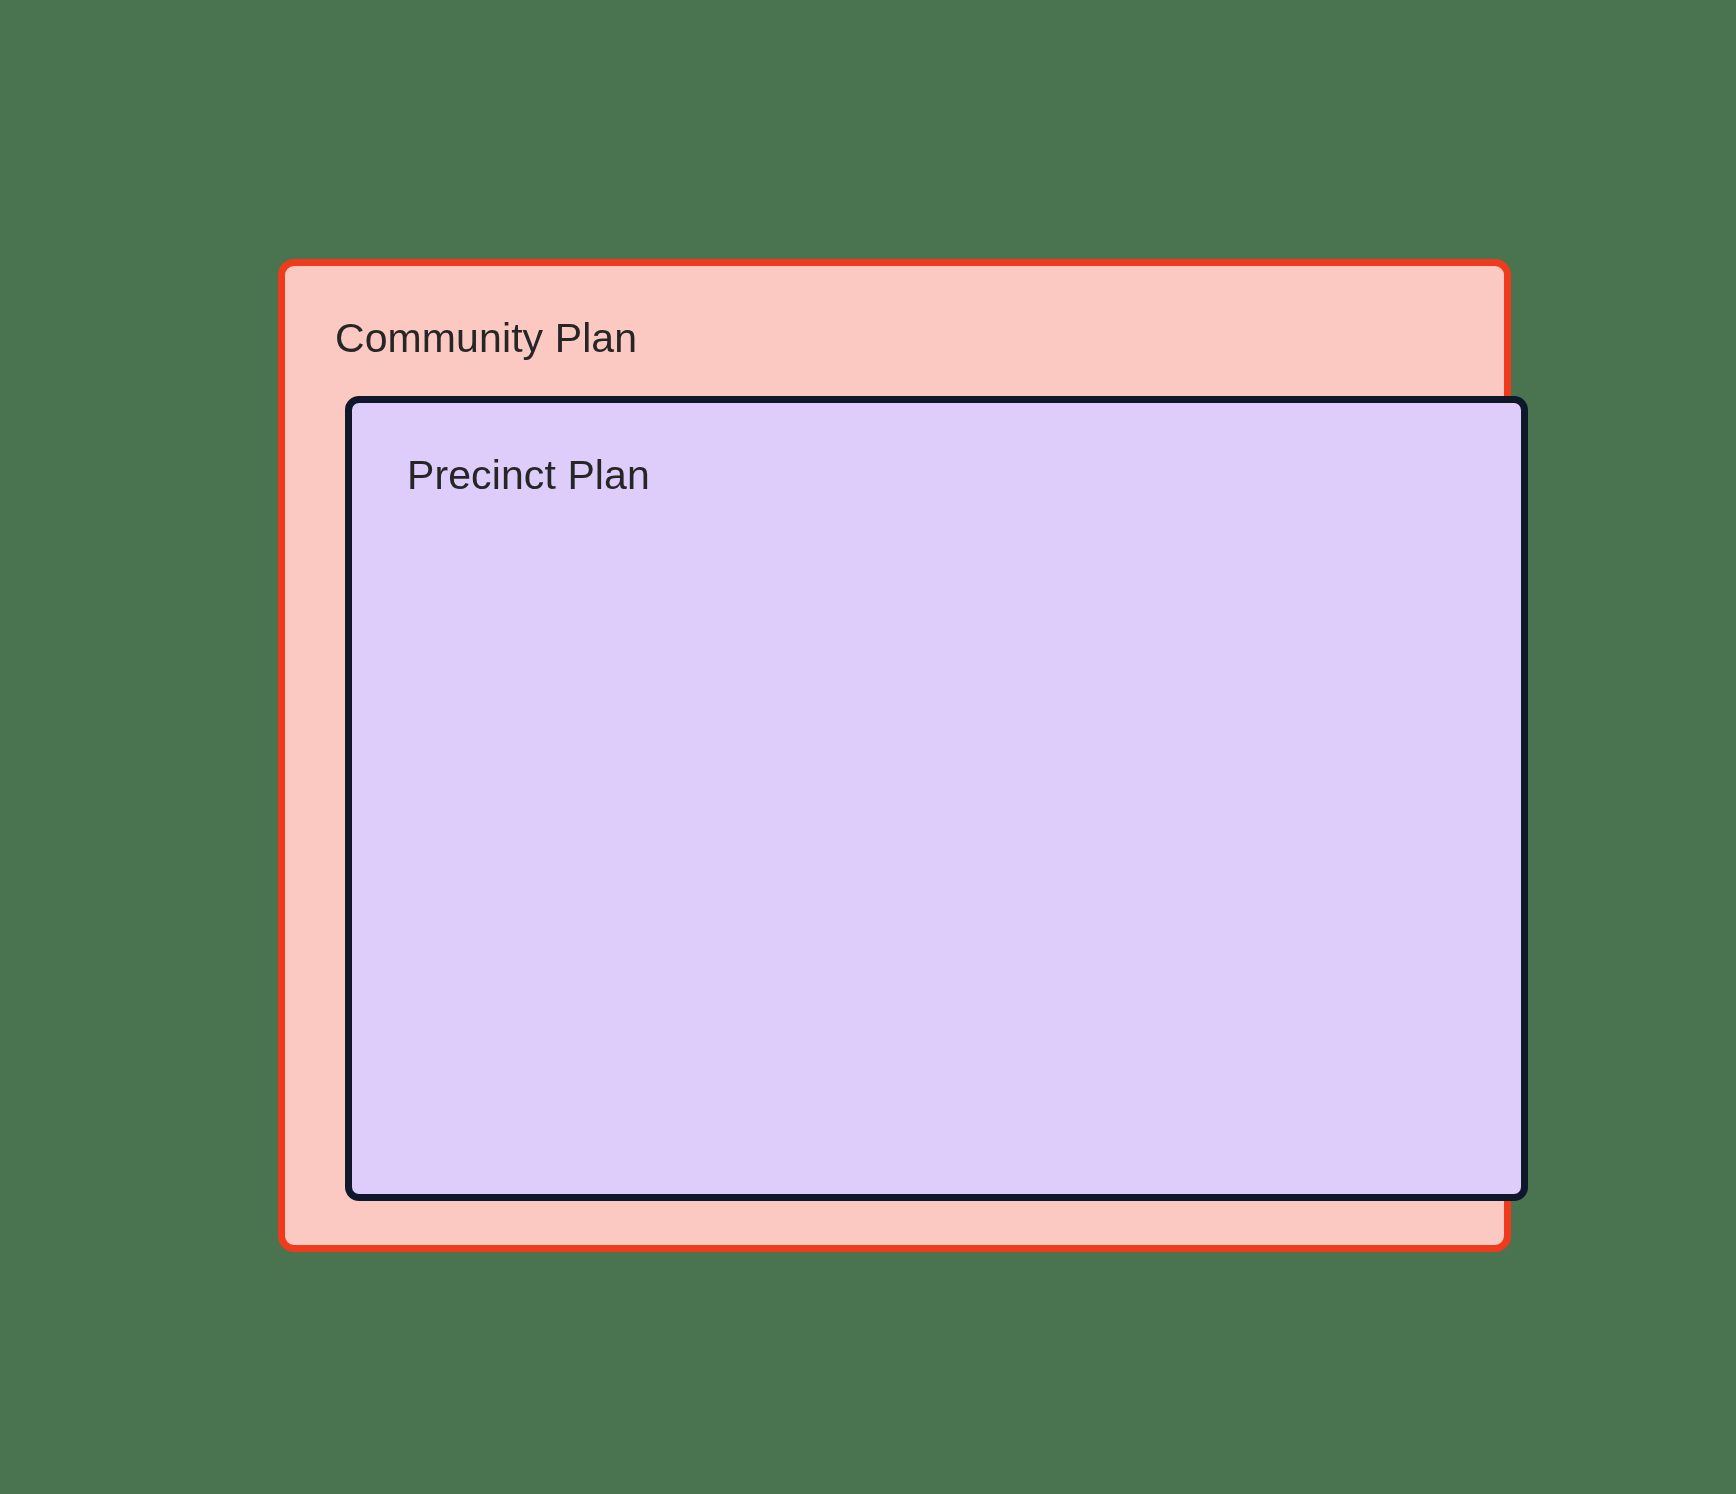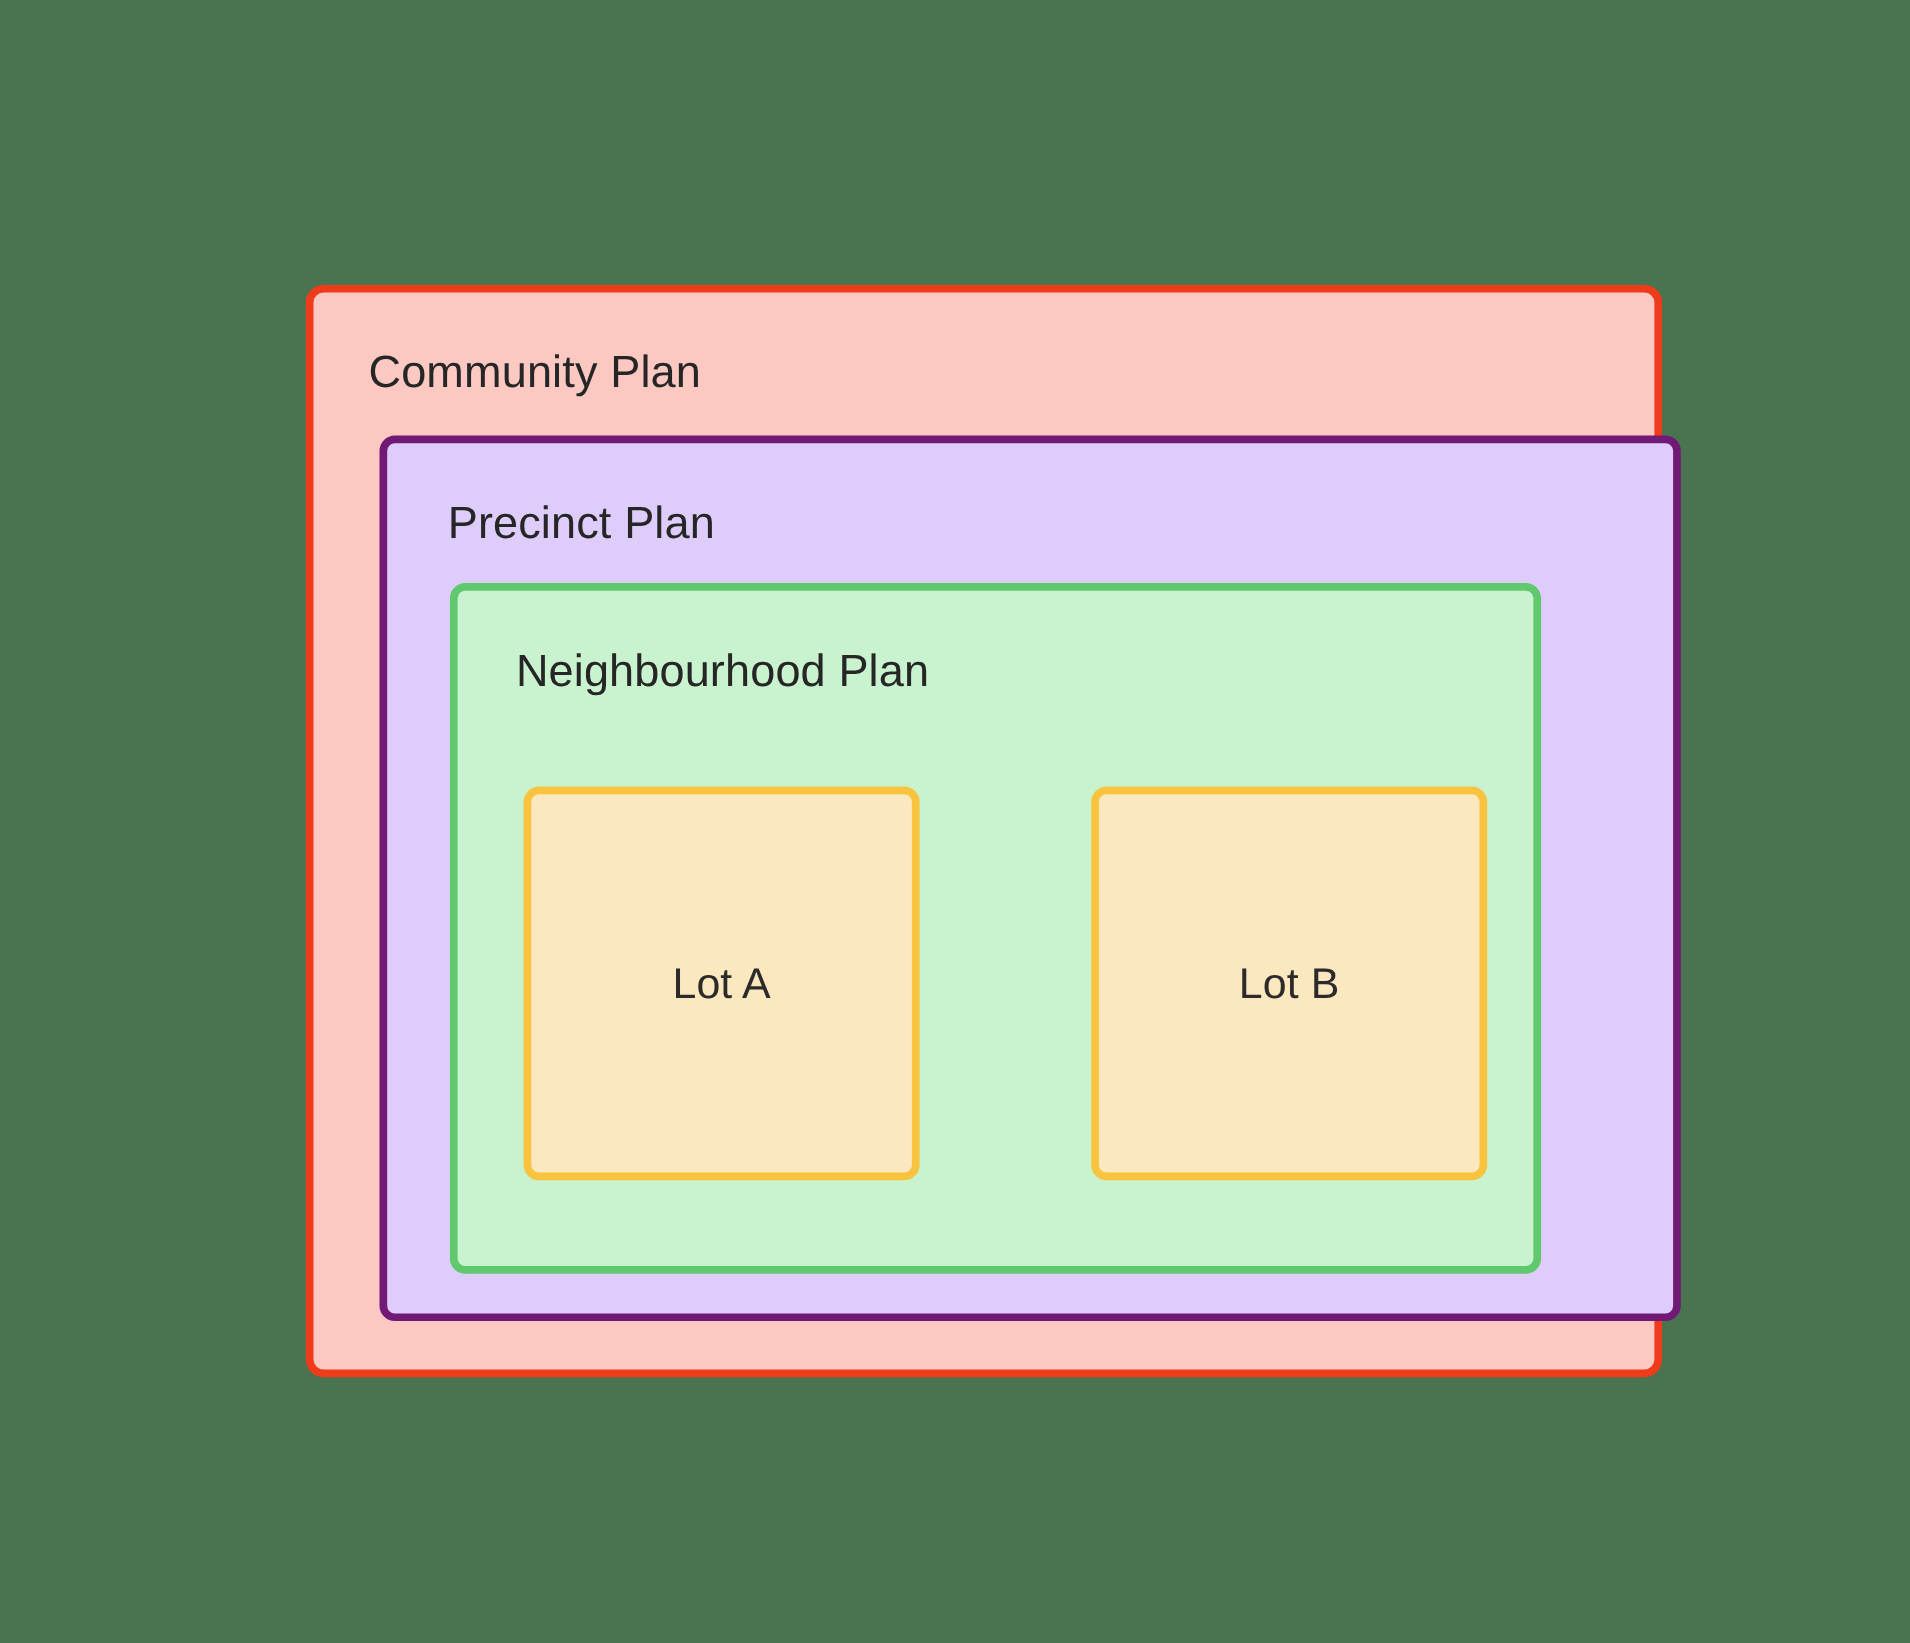--- a/index.html
+++ b/index.html
@@ -39,21 +39,21 @@
 
   
   .box-precinct {
     position: absolute;
     left: 60px;
     top: 130px;
     width: 1183px;
     height: 805px;
     box-sizing: border-box;
     background: #decdfb;
-    border: 7px solid #701a75;
+    border: 7px solid #0f172a;
     border-radius: 14px;
   }
 
   
   .box-neighbourhood {
     position: absolute;
     left: 57px;
     top: 127px;
     width: 992px;
     height: 628px;
@@ -116,31 +116,15 @@
 <div id="diagram-canvas">
 
   <div class="box-community">
 
     <div class="box-title title-community">Community Plan</div>
 
     <div class="box-precinct">
 
       <div class="box-title title-precinct">Precinct Plan</div>
 
-      <div class="box-neighbourhood">
-
-        <div class="box-title title-neighbourhood">Neighbourhood Plan</div>
-
-        <div class="lots-row">
-
-          <div class="box-lot lot-a">
-            <span class="lot-label">Lot A</span>
-          </div>
-
-          <div class="box-lot lot-b">
-            <span class="lot-label">Lot B</span>
-          </div>
-
-        </div>
-      </div>
     </div>
   </div>
 </div>
 
 </body></html>

